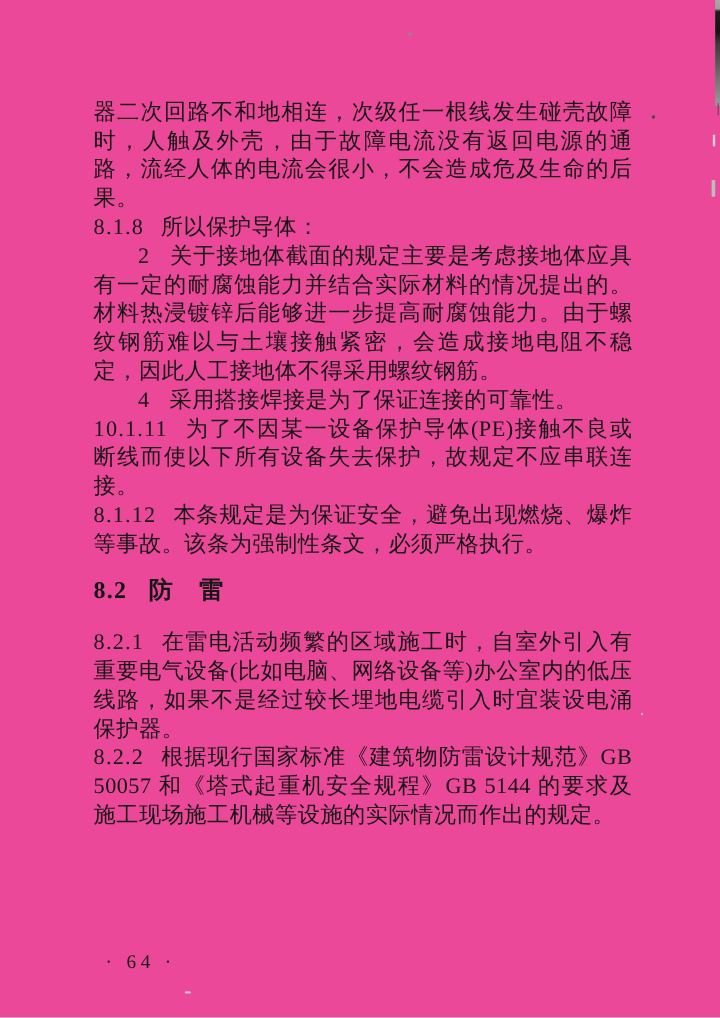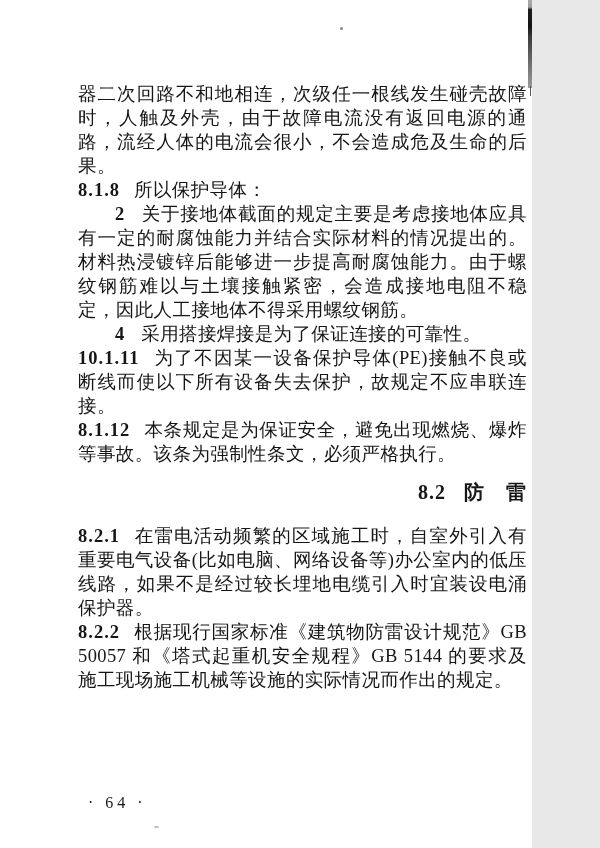--- a/index.html
+++ b/index.html
@@ -2,58 +2,58 @@
 <html><head>
 <meta charset="utf-8">
 <style>
   html, body {
     margin: 0;
     padding: 0;
     background: #e8e8e8;
   }
   .page {
     position: relative;
-    width: 532px;
+    width: 600px;
     height: 848px;
-    background: #ffffff;
+    background: #ec4899;
     overflow: hidden;
     font-family: "Liberation Serif", "DejaVu Serif", serif;
     color: #161616;
   }
   .body-block {
     position: absolute;
     left: 78px;
     top: 82px;
     width: 449px;
   }
   .para {
     margin: 0;
     font-size: 18.5px;
     line-height: 24px;
     text-align: justify;
     text-align-last: left;
     letter-spacing: 0.4px;
   }
   .para .num {
-    font-weight: bold;
+    font-weight: normal;
     letter-spacing: 1px;
     margin-right: 14px;
   }
   .para.sub {
     text-indent: 2em;
   }
   .para.sub .num {
     margin-right: 16px;
   }
   .heading {
     margin: 13px 0 19px 0;
     font-size: 20px;
     line-height: 26px;
     font-weight: bold;
-    text-align: right;
+    text-align: left;
     letter-spacing: 1px;
   }
   .heading .hnum {
     margin-right: 18px;
   }
   .footer {
     position: absolute;
     left: 88px;
     top: 794px;
     font-size: 16px;

